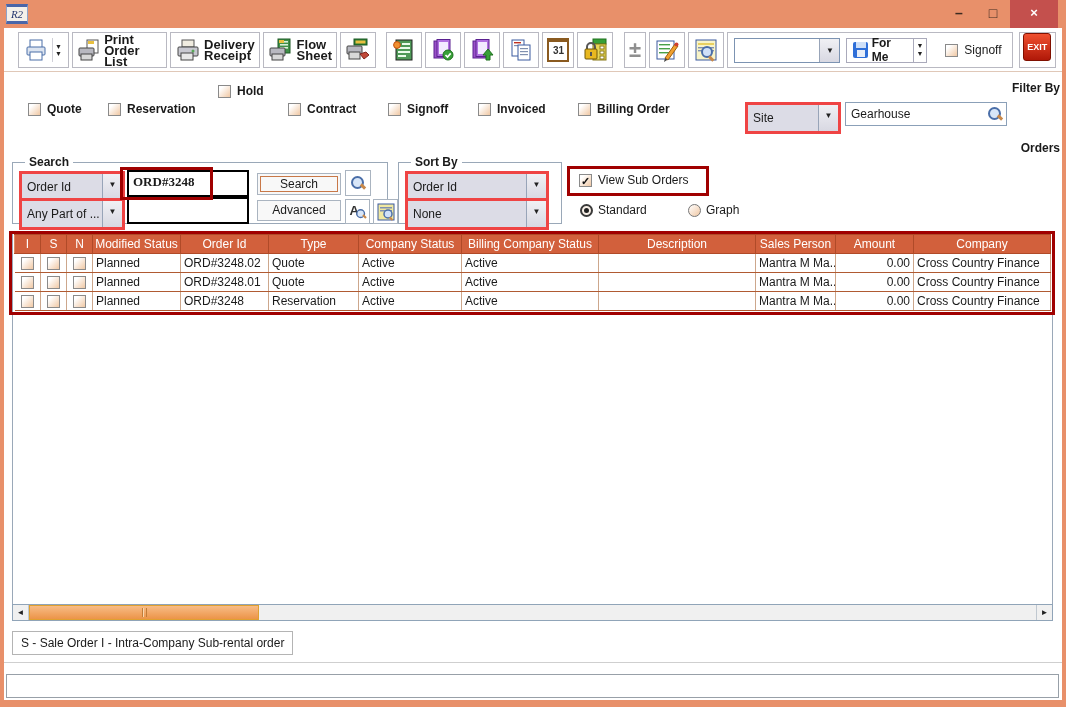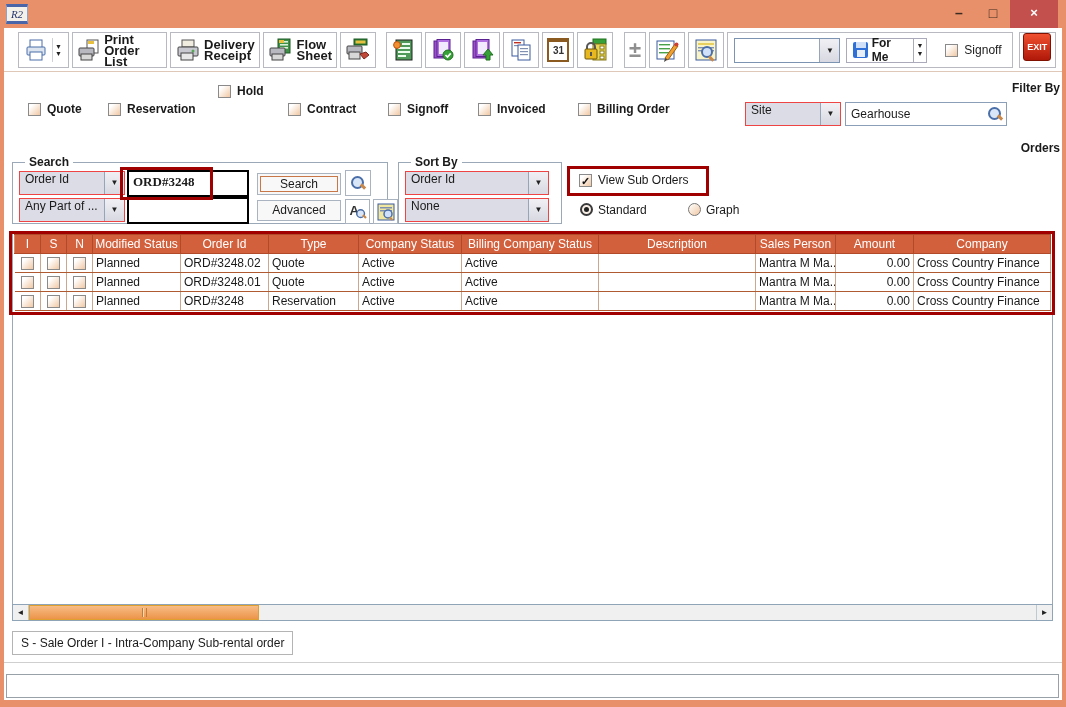--- a/index.html
+++ b/index.html
@@ -42,21 +42,21 @@
   .exit-btn { width:28px; height:28px; background:linear-gradient(#f05030,#b01808); border:1px solid #801000; border-radius:3px; color:#fff; font-size:9px; font-weight:bold; text-align:center; line-height:26px; }
 
   
   .content { position:absolute; left:4px; top:72px; width:1058px; height:628px; background:#ffffff; }
   .center-label { position:absolute; left:0; right:2px; text-align:right; font-weight:bold;padding-left:36px; }
 
   .chk { width:13px; height:13px; border:1px solid #8a8a8a; background:linear-gradient(135deg,#ffffff 20%,#f0c8a4 100%); display:inline-block; }
   .chk-item { position:absolute; display:flex; align-items:center; gap:6px; font-weight:bold; }
   .chk-checked { text-align:center; font-size:11px; line-height:12px; color:#111; font-weight:bold; }
 
-  .combo { background:#dcdce6; border:1px solid #ef4444; height:24px; display:flex; }
+  .combo { background:#dcdce6; border:3px solid #ef4444; height:32px; display:flex; align-items:center; }
   .combo .val { flex:1; padding:0 5px; white-space:nowrap; overflow:hidden; }
   .combo .combo-arrow { height:100%; line-height:22px; }
 
   .search-field { position:absolute; background:#fff; border:1px solid #8ba0b8; display:flex; align-items:center; }
   .search-field .val { flex:1; padding:0 5px; }
 
   .mag { width:16px; height:16px; position:relative; }
   .mag:before { content:""; position:absolute; left:1px; top:1px; width:9px; height:9px; border:2px solid #4a6ea8; border-radius:50%; background:#d8e6f8; }
   .mag:after { content:""; position:absolute; left:10px; top:10px; width:6px; height:3px; background:#c8894a; transform:rotate(45deg); }
 
@@ -64,21 +64,21 @@
   .fieldset .legend { position:absolute; top:-8px; left:12px; background:#fff; padding:0 4px; font-weight:bold; }
 
   .black-input { position:absolute; border:2px solid #000; background:#fff; font-family:"Liberation Serif", serif; font-weight:bold; font-size:13px; padding:2px 4px; }
   .std-btn { position:absolute; background:#f8f8f8; border:1px solid #aab4c0; text-align:center; font-size:12px; }
   .focus-inner { outline:1px solid #c87848; outline-offset:-4px; }
   .icon-btn { position:absolute; background:#fff; border:1px solid #aab4c0; display:flex; align-items:center; justify-content:center; }
 
   .radio { width:13px; height:13px; border-radius:50%; border:1px solid #777; background:linear-gradient(135deg,#fff,#f0c8a4); display:inline-block; position:relative; }
   .radio.sel { background:#f8f0e8; border:2px solid #3a3a3a; }
   .radio.sel:after { content:""; position:absolute; left:2px; top:2px; width:5px; height:5px; background:#222; border-radius:50%; }
-  .radio-item { position:absolute; display:flex; align-items:flex-start; gap:5px; }
+  .radio-item { position:absolute; display:flex; align-items:center; gap:5px; }
 
   
   .annotation { position:absolute; border:3px solid #a00000; pointer-events:none; z-index:50; }
 
   
   .grid-panel { position:absolute; left:8px; top:162px; width:1041px; height:370px; background:#fff; border-left:1px solid #9aa8b8; border-right:1px solid #9aa8b8; }
   table.grid { border-collapse:collapse; table-layout:fixed; width:1036px; margin-left:1px; }
   table.grid th { background:#d2603c; color:#ffffff; font-weight:normal; font-size:12px; height:19px;
                   border:1px solid #b04a28; border-left:1px solid #e08a62; overflow:hidden; white-space:nowrap; }
   table.grid td { height:19px; border-bottom:1px solid #b05a32; border-right:1px solid #cda78c; font-size:12px;

